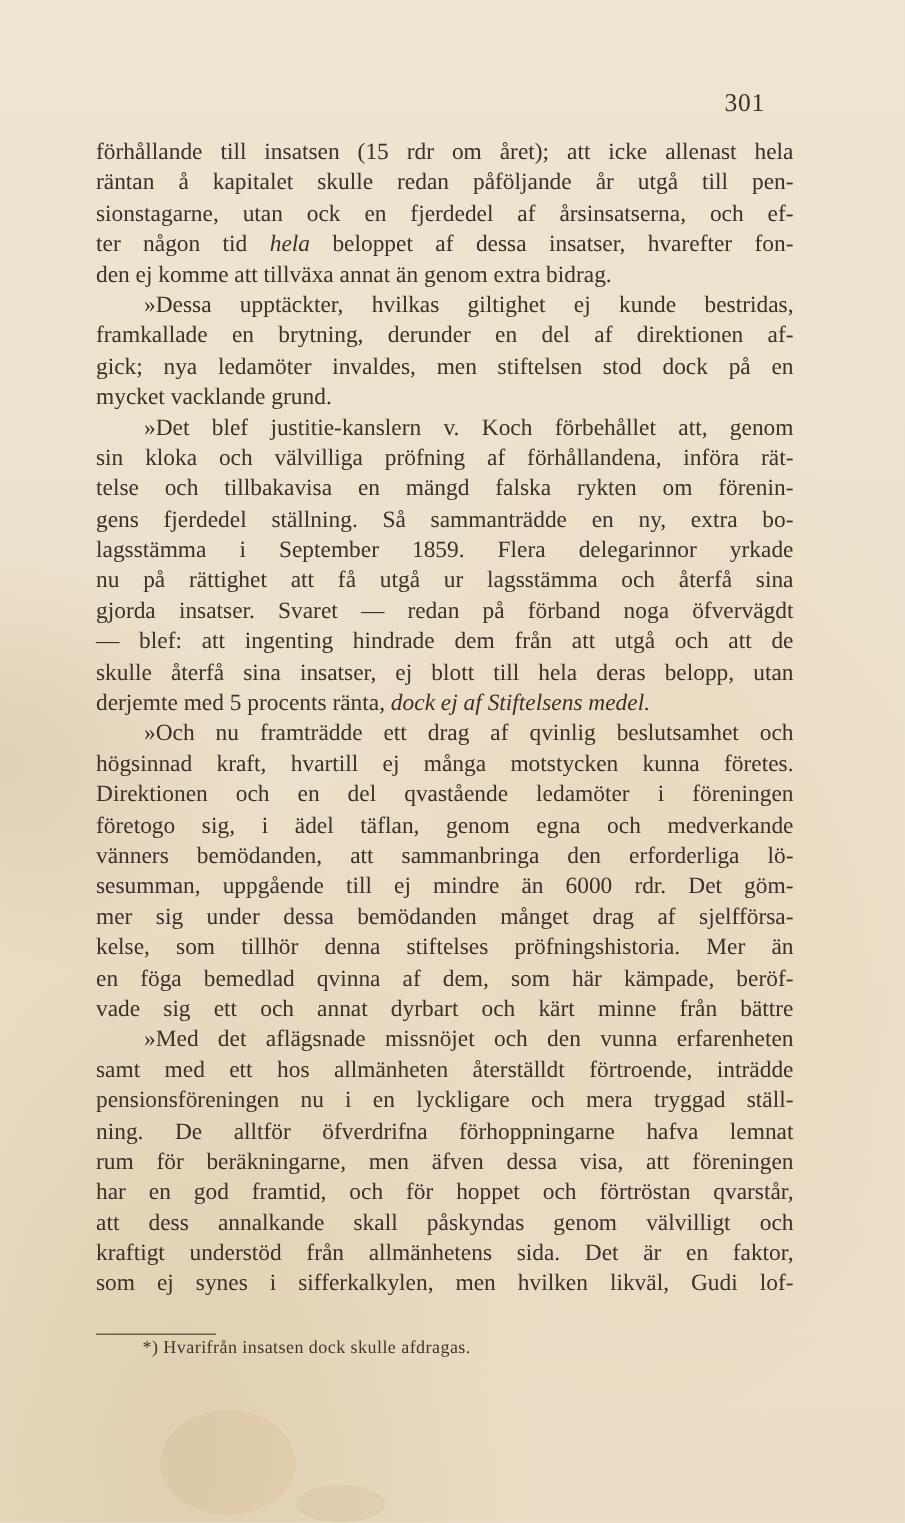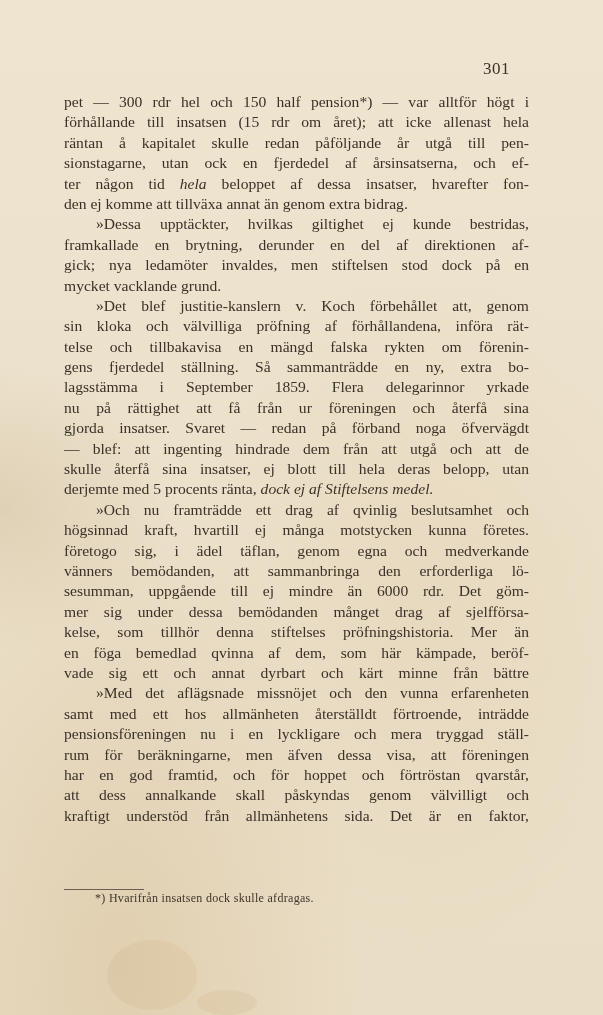--- a/index.html
+++ b/index.html
@@ -51,62 +51,64 @@
 <body>
 
 <div class="page">
   <div class="stain" style="left:90px;top:940px;width:90px;height:70px;"></div>
   <div class="stain" style="left:180px;top:990px;width:60px;height:25px;"></div>
 
   <div class="page-number">301</div>
 
   <div class="body-text" id="body-text">
       <div>
-        <span class="line">pet — 300 rdr hel och 150 half pension*) — var alltför högt i</span>
         <span class="line">förhållande till insatsen (15 rdr om året); att icke allenast hela</span>
         <span class="line">räntan å kapitalet skulle redan påföljande år utgå till pen-</span>
         <span class="line">sionstagarne, utan ock en fjerdedel af årsinsatserna, och ef-</span>
         <span class="line">ter någon tid <em>hela</em> beloppet af dessa insatser, hvarefter fon-</span>
         <span class="line last">den ej komme att tillväxa annat än genom extra bidrag.</span>
       </div>
       <div>
         <span class="line indent">»Dessa upptäckter, hvilkas giltighet ej kunde bestridas,</span>
         <span class="line">framkallade en brytning, derunder en del af direktionen af-</span>
         <span class="line">gick; nya ledamöter invaldes, men stiftelsen stod dock på en</span>
         <span class="line last">mycket vacklande grund.</span>
       </div>
       <div>
         <span class="line indent">»Det blef justitie-kanslern v. Koch förbehållet att, genom</span>
         <span class="line">sin kloka och välvilliga pröfning af förhållandena, införa rät-</span>
         <span class="line">telse och tillbakavisa en mängd falska rykten om förenin-</span>
         <span class="line">gens fjerdedel ställning. Så sammanträdde en ny, extra bo-</span>
         <span class="line">lagsstämma i September 1859. Flera delegarinnor yrkade</span>
-        <span class="line">nu på rättighet att få från ur föreningen och återfå sina</span>
+        <span class="line">nu på rättighet att få utgå ur lagsstämma och återfå sina</span>
         <span class="line">gjorda insatser. Svaret — redan på förband noga öfvervägdt</span>
         <span class="line">— blef: att ingenting hindrade dem från att utgå och att de</span>
         <span class="line">skulle återfå sina insatser, ej blott till hela deras belopp, utan</span>
         <span class="line last">derjemte med 5 procents ränta, <em>dock ej af Stiftelsens medel.</em></span>
       </div>
       <div>
         <span class="line indent">»Och nu framträdde ett drag af qvinlig beslutsamhet och</span>
         <span class="line">högsinnad kraft, hvartill ej många motstycken kunna företes.</span>
+        <span class="line">Direktionen och en del qvastående ledamöter i föreningen</span>
         <span class="line">företogo sig, i ädel täflan, genom egna och medverkande</span>
         <span class="line">vänners bemödanden, att sammanbringa den erforderliga lö-</span>
         <span class="line">sesumman, uppgående till ej mindre än 6000 rdr. Det göm-</span>
         <span class="line">mer sig under dessa bemödanden månget drag af sjelfförsa-</span>
         <span class="line">kelse, som tillhör denna stiftelses pröfningshistoria. Mer än</span>
         <span class="line">en föga bemedlad qvinna af dem, som här kämpade, beröf-</span>
         <span class="line">vade sig ett och annat dyrbart och kärt minne från bättre</span>
       </div>
       <div>
         <span class="line indent">»Med det aflägsnade missnöjet och den vunna erfarenheten</span>
         <span class="line">samt med ett hos allmänheten återställdt förtroende, inträdde</span>
         <span class="line">pensionsföreningen nu i en lyckligare och mera tryggad ställ-</span>
+        <span class="line">ning. De alltför öfverdrifna förhoppningarne hafva lemnat</span>
         <span class="line">rum för beräkningarne, men äfven dessa visa, att föreningen</span>
         <span class="line">har en god framtid, och för hoppet och förtröstan qvarstår,</span>
         <span class="line">att dess annalkande skall påskyndas genom välvilligt och</span>
         <span class="line">kraftigt understöd från allmänhetens sida. Det är en faktor,</span>
+        <span class="line">som ej synes i sifferkalkylen, men hvilken likväl, Gudi lof-</span>
       </div>
     </div>
 
   <div class="footnote-rule"></div>
   <div class="footnote">*) Hvarifrån insatsen dock skulle afdragas.</div>
 </div>
 
 </body></html>

